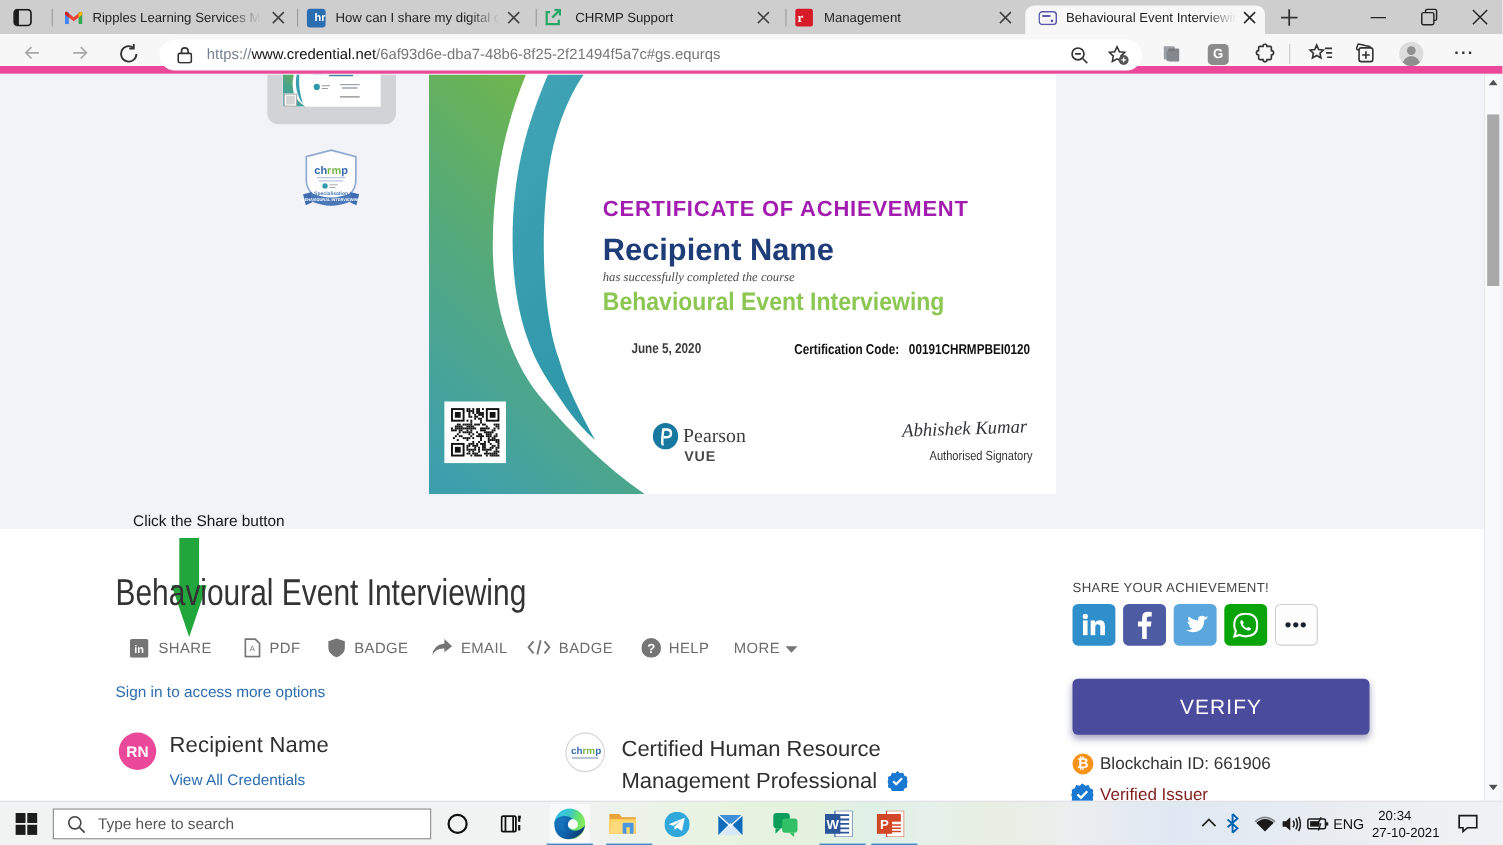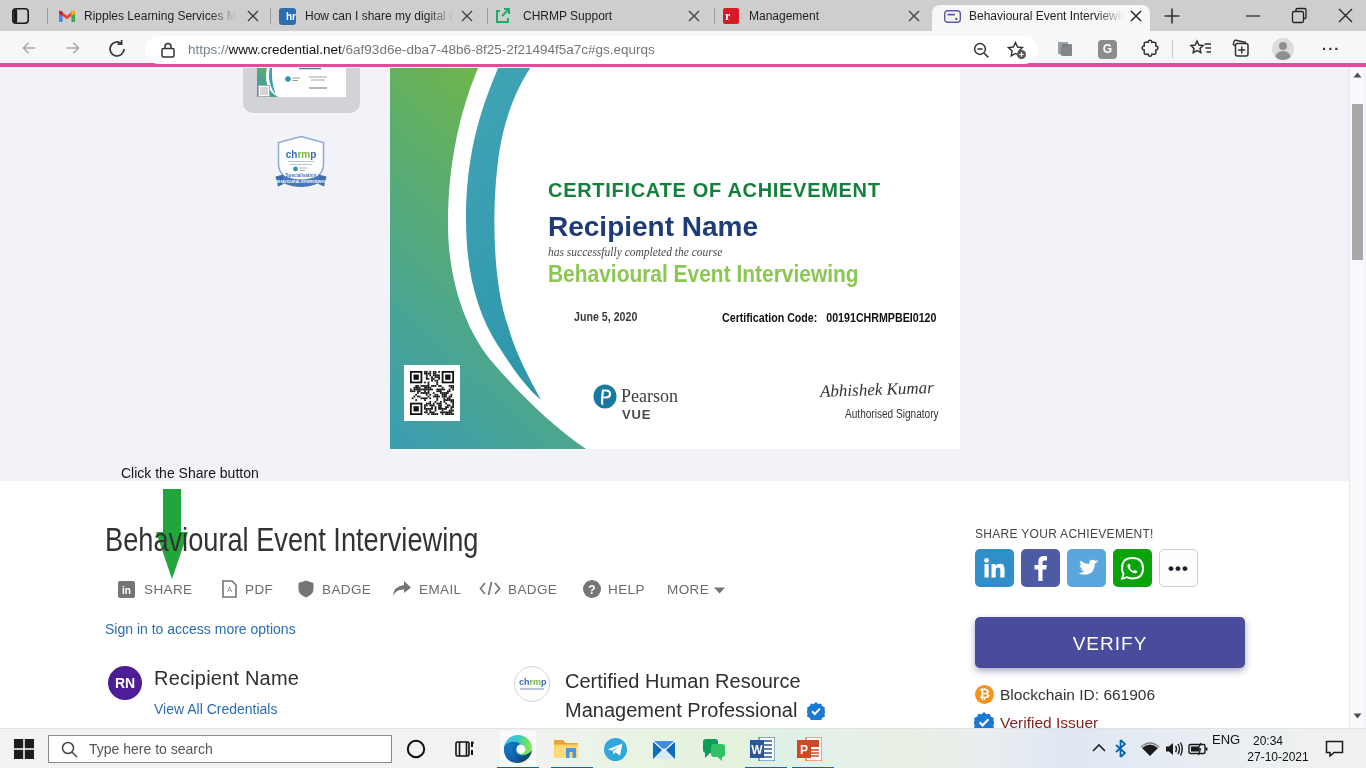--- a/index.html
+++ b/index.html
@@ -8,21 +8,21 @@
 #root { position:absolute; top:0; left:0; width:1366px; height:768px; background:#f1f3f9; overflow:hidden; }
 .abs { position:absolute; }
 
 #tabbar { position:absolute; top:0; left:0; width:1366px; height:31px; background:#cecece; }
 .tabtitle { position:absolute; top:9px; font-size:12px; color:#1f1f1f; white-space:nowrap; overflow:hidden; }
 .fade { -webkit-mask-image:linear-gradient(90deg,#000 80%,transparent 98%); mask-image:linear-gradient(90deg,#000 80%,transparent 98%); }
 .tabsep { position:absolute; top:8px; width:1px; height:16px; background:#9a9a9a; }
 .tabx { position:absolute; top:10px; width:12px; height:12px; }
 #activetab { position:absolute; left:932px; top:5px; width:218px; height:26px; background:#f7f7f7; border-radius:8px 8px 0 0; }
 
-#toolbar { position:absolute; top:31px; left:0; width:1366px; height:36px; background:#f7f7f7; border-bottom:4px solid #ec4899;text-decoration:underline; }
+#toolbar { position:absolute; top:31px; left:0; width:1366px; height:36px; background:#f7f7f7; border-bottom:7px solid #ec4899;text-decoration:underline; }
 #urlpill { position:absolute; left:145px; top:4.5px; width:893px; height:28px; background:#ffffff; border-radius:14px; }
 #urltext { position:absolute; left:43px; top:6.5px; font-size:13.5px; color:#74818f; white-space:nowrap; }
 #urltext b { color:#111111; font-weight:normal; }
 
 #content { position:absolute; top:68px; left:0; width:1364px; height:660px; background:#f1f3f9; overflow:hidden; }
 #whitepanel { position:absolute; left:0; top:413px; width:1351px; height:247px; background:#ffffff; }
 #certwrap { position:absolute; left:390px; top:-9px; width:570px; height:390px; }
 .certtext { position:absolute; white-space:nowrap; }
 
 .sharebtn { position:absolute; top:514px; font-size:13.5px; color:#6b6b6b; letter-spacing:0.4px; }
@@ -453,21 +453,21 @@
               <rect x="3.52" y="3.52" width="5.28" height="5.28" fill="#111"></rect>
               <rect x="31.68" y="0.00" width="12.32" height="12.32" fill="#111"></rect>
               <rect x="33.44" y="1.76" width="8.80" height="8.80" fill="#fff"></rect>
               <rect x="35.20" y="3.52" width="5.28" height="5.28" fill="#111"></rect>
               <rect x="0.00" y="31.68" width="12.32" height="12.32" fill="#111"></rect>
               <rect x="1.76" y="33.44" width="8.80" height="8.80" fill="#fff"></rect>
               <rect x="3.52" y="35.20" width="5.28" height="5.28" fill="#111"></rect>
             </g>
           </g>
     </svg>
-    <div class="certtext" style="left:158px;top:120px;font-size:20px;font-weight:bold;color:#15803d;letter-spacing:0.7px">CERTIFICATE OF ACHIEVEMENT</div>
+    <div class="certtext" style="left:158px;top:120px;font-size:20px;font-weight:bold;color:#a21caf;letter-spacing:0.7px">CERTIFICATE OF ACHIEVEMENT</div>
     <div class="certtext" style="left:158px;top:152px;font-size:28px;font-weight:bold;color:#1e3c78">Recipient Name</div>
     <div class="certtext" style="left:158px;top:187px;font-size:11.5px;font-style:italic;color:#4a4a4a;font-family:'Liberation Serif',serif">has successfully completed the course</div>
     <div class="certtext" style="left:158px;top:202px;font-size:23px;font-weight:bold;color:#8cc653;transform:scaleX(0.91);transform-origin:left top">Behavioural Event Interviewing</div>
     <div class="certtext" style="left:184px;top:250px;font-size:13px;font-weight:bold;color:#3c3c3c;transform:scaleX(0.82);transform-origin:left top">June 5, 2020</div>
     <div class="certtext" style="left:332px;top:251px;font-size:13px;font-weight:bold;color:#101010;transform:scaleX(0.82);transform-origin:left top">Certification Code:&nbsp;&nbsp; 00191CHRMPBEI0120</div>
     <svg class="abs" style="left:203px;top:325px" width="24" height="25" viewBox="0 0 24 25">
           <ellipse cx="12" cy="12.5" rx="11.5" ry="12" fill="#1879a0"></ellipse>
           <path d="M9 19.5 Q9 12 10 6.5 L13 6.5 Q17 6.5 17 10 Q17 13.5 12.5 13.5 L10.5 13.5" fill="none" stroke="#ffffff" stroke-width="2.2"></path>
           <circle cx="9.4" cy="20" r="1.1" fill="#fff"></circle>
         </svg>
@@ -509,21 +509,21 @@
           <circle cx="9" cy="9" r="9" fill="#757575"></circle>
           <text x="9" y="13.5" text-anchor="middle" font-size="12" font-weight="bold" fill="#fff" font-family="Liberation Sans,sans-serif">?</text>
         </svg>
   <div class="sharebtn" style="left:608px">HELP</div>
   <div class="sharebtn" style="left:667px">MORE</div>
   <svg class="abs" style="left:714px;top:519px" width="11" height="7">
           <path d="M0 0.5 L11 0.5 L5.5 6.5 Z" fill="#757575"></path>
         </svg>
   </div>
   <div class="abs" style="left:105px;top:553px;font-size:14px;color:#2b6db2">Sign in to access more options</div>
-  <div class="abs" style="left:108px;top:598px;width:34px;height:34px;border-radius:50%;background:#4c1d95;color:#fff;font-size:14px;font-weight:bold;text-align:center;line-height:34px">RN</div>
+  <div class="abs" style="left:108px;top:598px;width:34px;height:34px;border-radius:50%;background:#ec4899;color:#fff;font-size:14px;font-weight:bold;text-align:center;line-height:34px">RN</div>
   <div class="abs" style="left:154px;top:599px;font-size:20px;color:#2f2f2f;letter-spacing:0.2px">Recipient Name</div>
   <div class="abs" style="left:154px;top:633px;font-size:14px;color:#2b6db2">View All Credentials</div>
   <div class="abs" style="left:514px;top:598px;width:36px;height:36px;border-radius:50%;background:#fff;border:1px solid #d5d5d5">
     <div class="abs" style="left:4px;top:10px;font-size:9px;font-weight:bold;color:#3a6cb4">ch<span style="color:#7ab648">rm</span>p</div>
     <div class="abs" style="left:5px;top:21px;width:24px;height:2px;background:#b9c6da"></div>
   </div>
   <div class="abs" style="left:565px;top:599px;font-size:20px;color:#2f2f2f;line-height:29px">Certified Human Resource<br>Management Professional
     <svg style="vertical-align:-3px;margin-left:4px" width="18" height="18" viewBox="0 0 18 18">
           <path d="M9 0 L11.2 2 L14.1 1.5 L15.2 4.2 L17.9 5.3 L17.4 8.2 L19 9 L17.4 11.8 L17.9 14.7 L15.2 15.8 L14.1 18.5 L11.2 18 L9 20 L6.8 18 L3.9 18.5 L2.8 15.8 L0.1 14.7 L0.6 11.8 L-1 9 L0.6 8.2 L0.1 5.3 L2.8 4.2 L3.9 1.5 L6.8 2 Z" fill="#1878d2"></path>
           <path d="M5 9.2 L7.8 12 L13 6.6" fill="none" stroke="#fff" stroke-width="2"></path>
@@ -686,21 +686,21 @@
   <svg class="abs" style="left:1165px;top:12px" width="18" height="16" viewBox="0 0 18 16">
         <path d="M1 5.5 L4 5.5 L8 2 L8 14 L4 10.5 L1 10.5 Z" fill="#1a1a1a"></path>
         <path d="M10.5 5 Q12.5 8 10.5 11 M13 3 Q16 8 13 13 M15.5 1.5 Q19 8 15.5 14.5" fill="none" stroke="#1a1a1a" stroke-width="1.4"></path>
       </svg>
   <svg class="abs" style="left:1188px;top:13px" width="22" height="14" viewBox="0 0 22 14">
         <rect x="1" y="2.5" width="16" height="9" rx="1.5" fill="none" stroke="#1a1a1a" stroke-width="1.4"></rect>
         <rect x="17.5" y="5.5" width="2" height="3" fill="#1a1a1a"></rect>
         <rect x="3" y="4.5" width="8" height="5" fill="#1a1a1a"></rect>
         <path d="M13 1 L10 7 L12.5 7 L10.5 13" fill="none" stroke="#1a1a1a" stroke-width="1.3"></path>
       </svg>
-  <div class="traytxt" style="left:1212px;top:3px;font-size:13px">ENG</div>
+  <div class="traytxt" style="left:1212px;top:13px;font-size:13px">ENG</div>
   <div class="traytxt" style="left:1237px;top:5px;width:62px;text-align:center">20:34</div>
   <div class="traytxt" style="left:1238px;top:21px;width:80px;text-align:center">27-10-2021</div>
   <svg class="abs" style="left:1325px;top:11px" width="19" height="17" viewBox="0 0 19 17">
         <path d="M1.5 1.5 L17.5 1.5 L17.5 12.5 L9 12.5 L5 16 L5 12.5 L1.5 12.5 Z" fill="none" stroke="#1a1a1a" stroke-width="1.5"></path>
       </svg>
 
 </div>
 
 </div>
 

